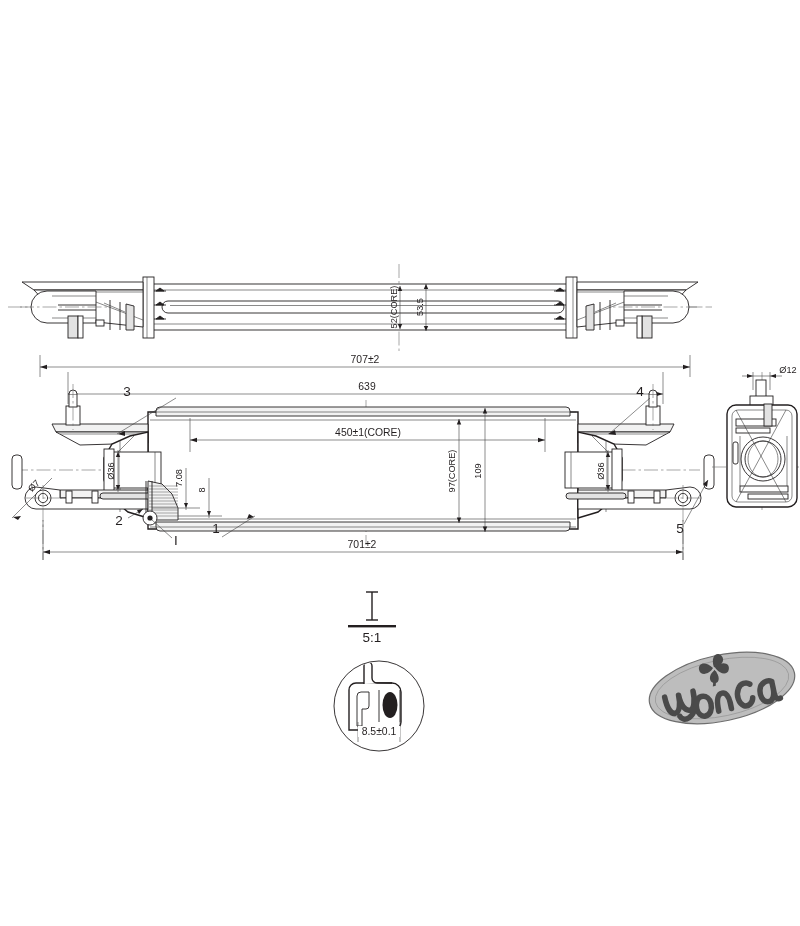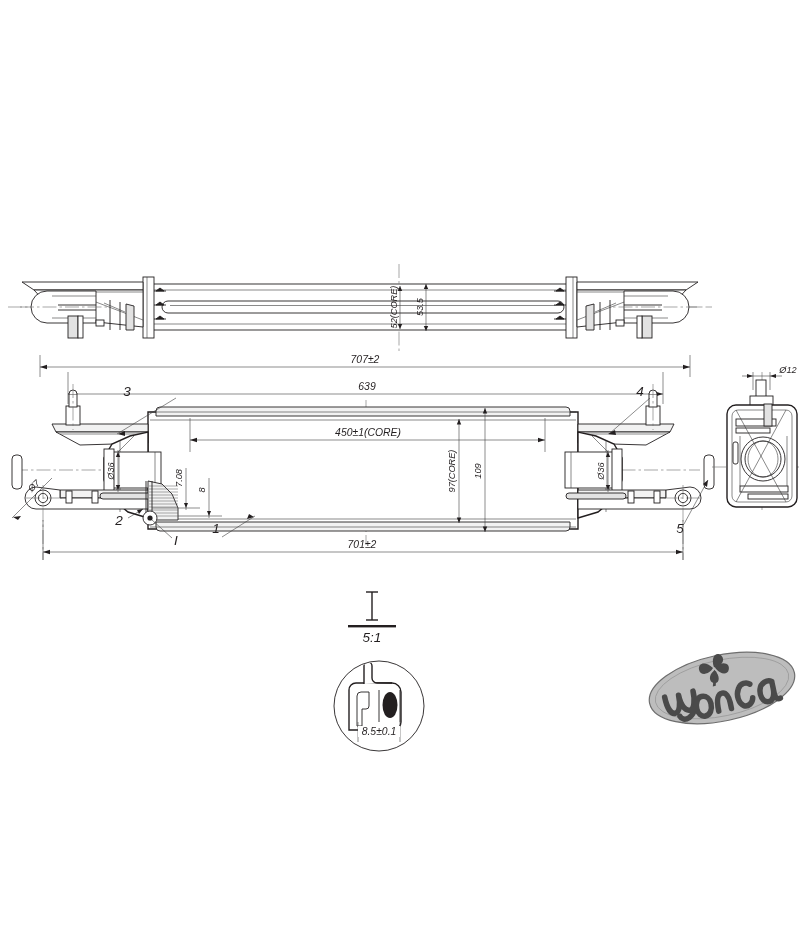--- a/index.html
+++ b/index.html
@@ -1,18 +1,18 @@
 <!DOCTYPE html>
 <html><head>
 <meta charset="utf-8">
 <style>
   html,body{margin:0;padding:0;background:#ffffff;}
   body{width:800px;height:926px;position:relative;overflow:hidden;
        font-family:"Liberation Sans", sans-serif;color:#1a1a1a;}
-  #sheet{position:absolute;left:0;top:0;width:764px;height:926px;font-style:italic;}
+  #sheet{position:absolute;left:0;top:0;width:764px;height:926px;}
   svg{display:block;}
   .ln{stroke:#231f20;fill:none;stroke-width:.9;}
   .lnw{stroke:#231f20;fill:none;stroke-width:1.4;}
   .thin{stroke:#3a3a3a;fill:none;stroke-width:.6;}
   .dim{stroke:#3f3f3f;fill:none;stroke-width:.6;}
   .ctr{stroke:#6b6b6b;fill:none;stroke-width:.6;stroke-dasharray:14 3 2.5 3;}
   .fillw{fill:#ffffff;}
   .fillg{fill:#f2f2f2;}
   .fillgd{fill:#e2e2e2;}
   .fillk{fill:#231f20;}

